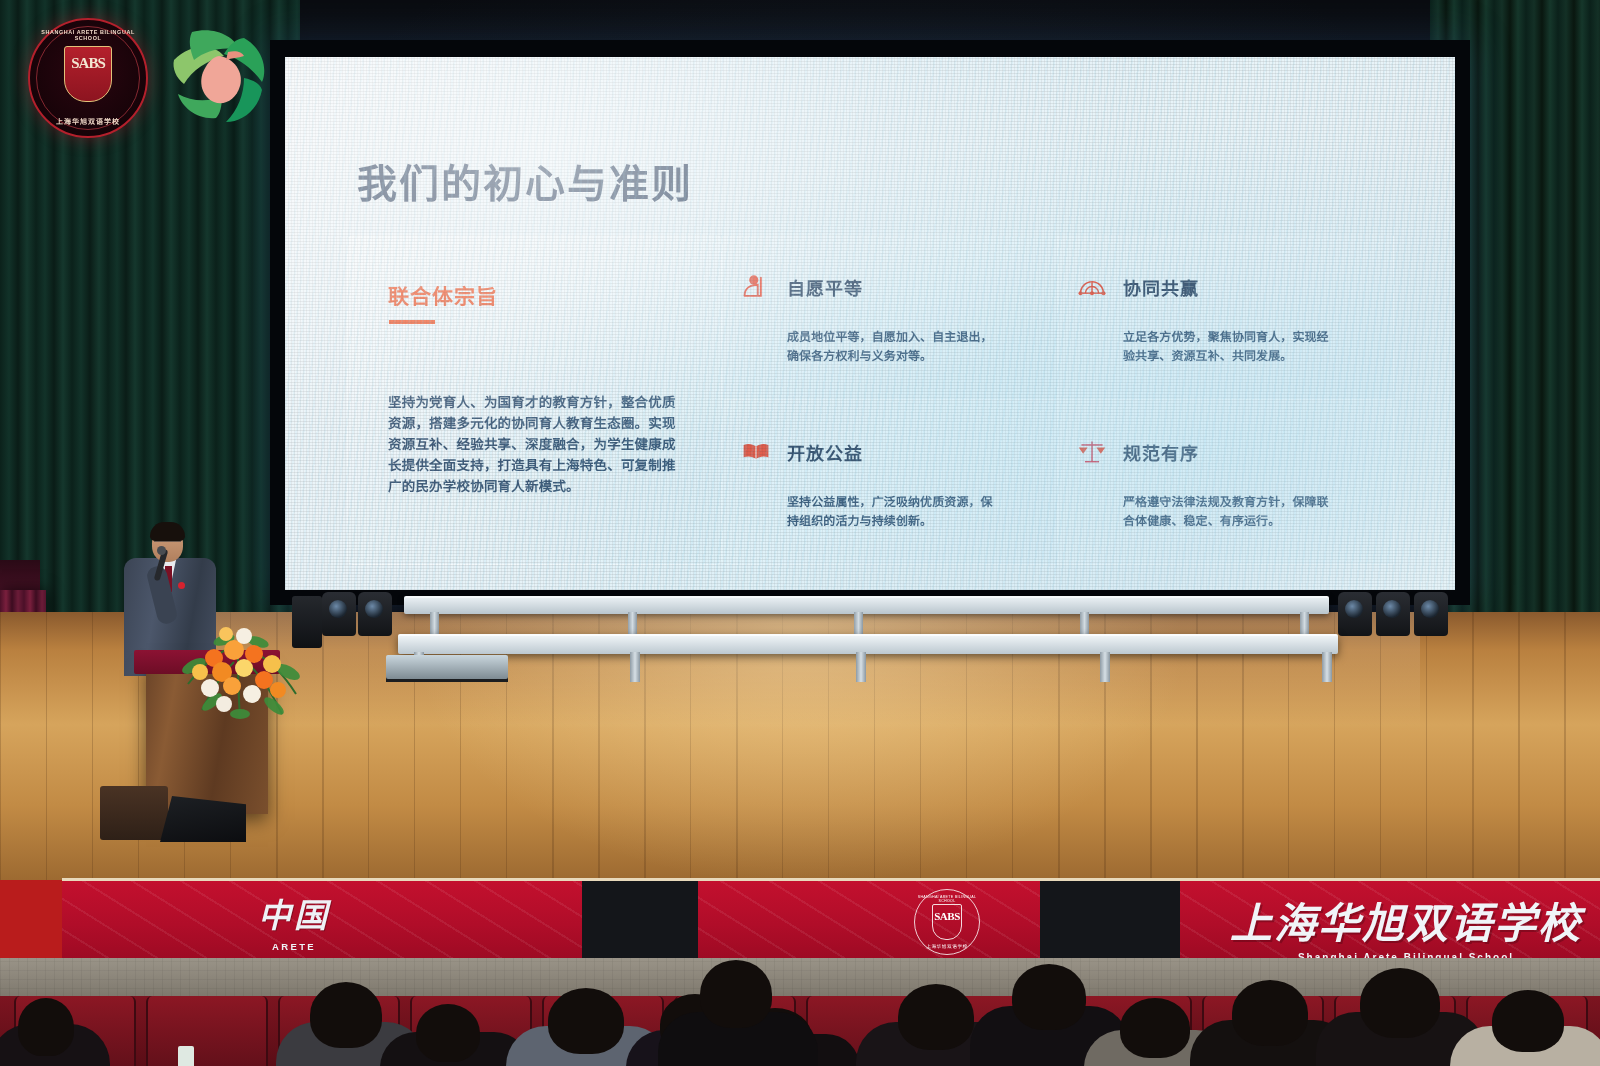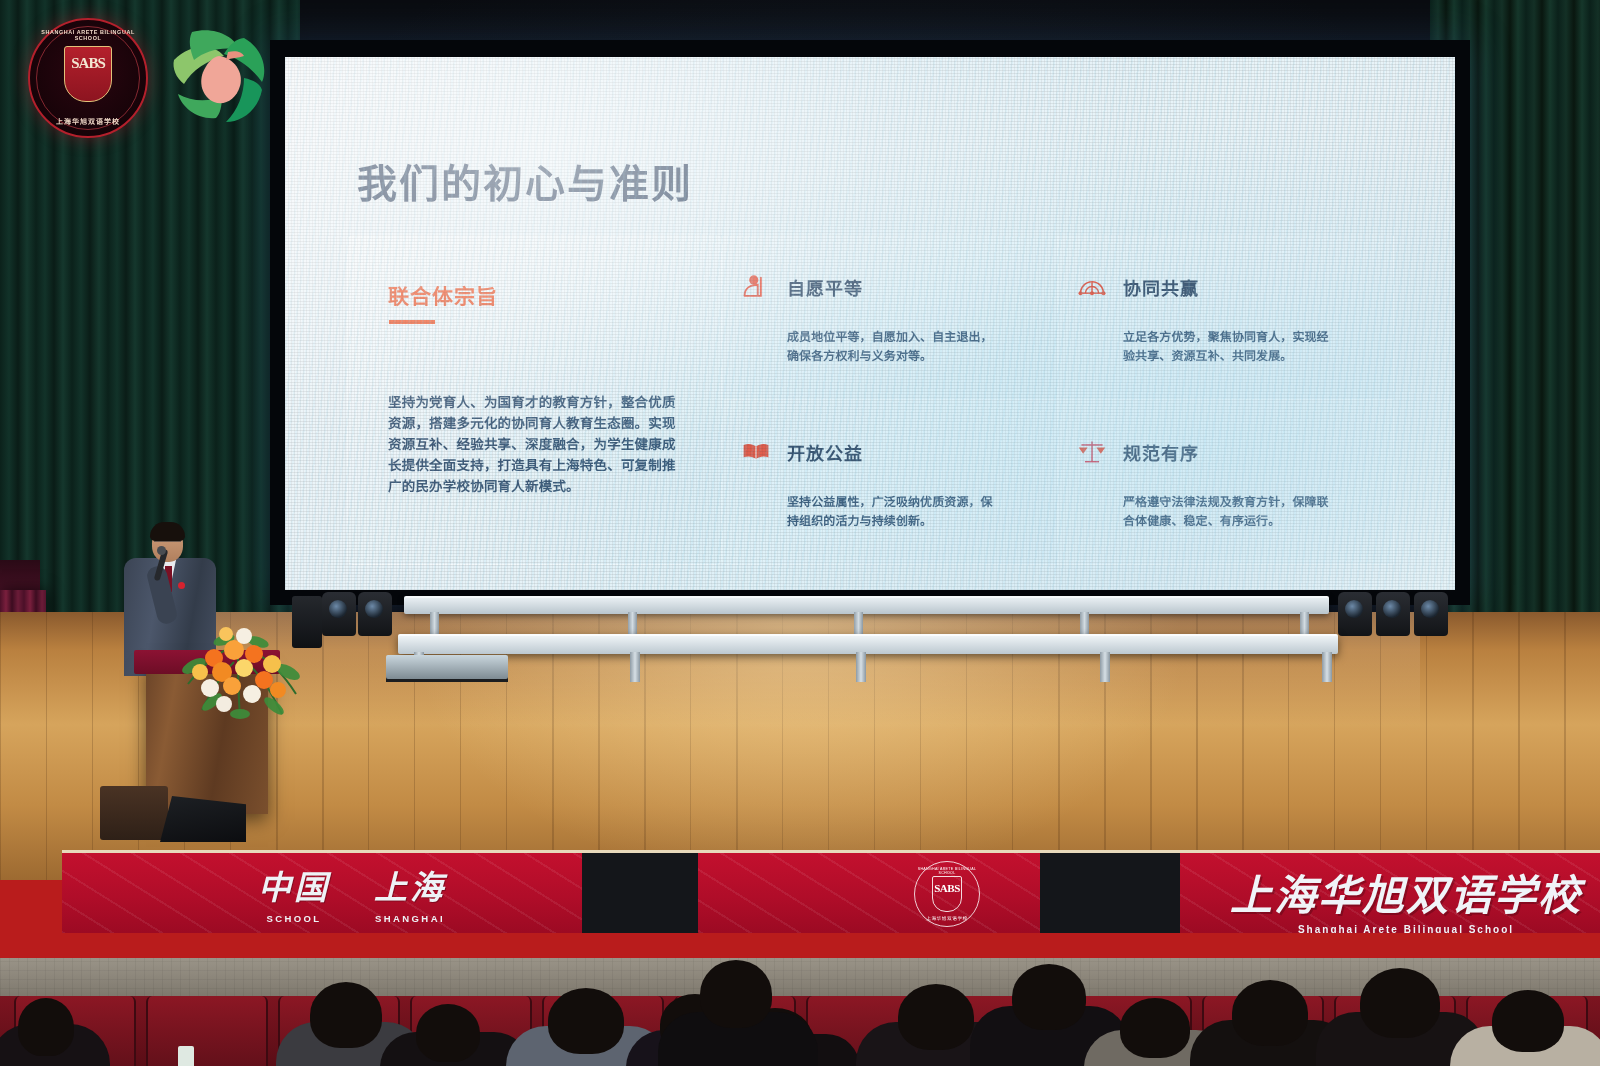--- a/index.html
+++ b/index.html
@@ -151,21 +151,21 @@
   .man-arm{position:absolute;left:152px;top:566px;width:20px;height:58px;background:#3a4352;
     border-radius:9px;transform:rotate(-14deg);}
   .mic{position:absolute;left:158px;top:549px;width:6px;height:32px;background:#26282c;border-radius:3px;transform:rotate(16deg);}
   .mic-head{position:absolute;left:157px;top:546px;width:9px;height:9px;border-radius:50%;background:#4a4d52;}
   .badge{position:absolute;left:178px;top:582px;width:7px;height:7px;border-radius:50%;background:#d6232f;}
   .monitor-wedge{position:absolute;left:160px;top:796px;width:86px;height:46px;
     background:linear-gradient(170deg,#1d2024,#0c0d10);clip-path:polygon(0 100%,14% 0,100% 18%,100% 100%);}
   .trunk{position:absolute;left:100px;top:786px;width:68px;height:54px;background:linear-gradient(180deg,#4a3324,#2e2017);border-radius:3px;}
 
   
-  .banner{position:absolute;left:62px;top:850px;width:1538px;height:80px;
+  .banner{position:absolute;left:62px;top:878px;width:1538px;height:80px;
     background:linear-gradient(180deg,#c3102e 0%,#b00d29 55%,#9c0a23 100%);
     border-top:3px solid #e8d9bb;overflow:hidden;text-decoration:underline;}
   .banner-wm{position:absolute;inset:0;opacity:.13;
     background-image:repeating-linear-gradient(32deg,rgba(255,255,255,.55) 0px,rgba(255,255,255,.55) 2px,rgba(255,255,255,0) 2px,rgba(255,255,255,0) 26px);}
   .banner-dark{position:absolute;top:0;height:80px;background:#14161a;}
   .bn-group{position:absolute;text-align:center;color:#eef2f6;}
   .bn-cn{font-family:"Liberation Serif","DejaVu Serif",serif;font-weight:bold;font-size:33px;letter-spacing:3px;
     font-style:italic;text-shadow:1px 1px 0 rgba(0,0,0,.25);}
   .bn-en{font-size:9.5px;letter-spacing:2.4px;margin-top:4px;font-weight:bold;}
   .bn-school{position:absolute;right:18px;top:8px;text-align:center;color:#f0f4f8;}
@@ -399,25 +399,21 @@
   <div class="trunk"></div>
   <div class="monitor-wedge"></div>
 
   <div class="banner">
     <div class="banner-wm"></div>
     <div class="banner-dark" style="left:520px;width:116px"></div>
     <div class="banner-dark" style="left:978px;width:140px"></div>
 
     <div class="bn-group" style="left:172px;top:8px;width:120px">
       <div class="bn-cn">中国</div>
-      <div class="bn-en">SCHOOL</div>
-    </div>
-    <div class="bn-group" style="left:288px;top:8px;width:120px">
-      <div class="bn-cn">上海</div>
-      <div class="bn-en">SHANGHAI</div>
+      <div class="bn-en">ARETE</div>
     </div>
 
     <div class="banner-crest">
       <div class="banner-crest-top">SHANGHAI ARETE BILINGUAL SCHOOL</div>
       <div class="banner-crest-sh"></div>
       <div class="banner-crest-txt">SABS</div>
       <div class="banner-crest-bot">上海华旭双语学校</div>
     </div>
 
     <div class="bn-school">

